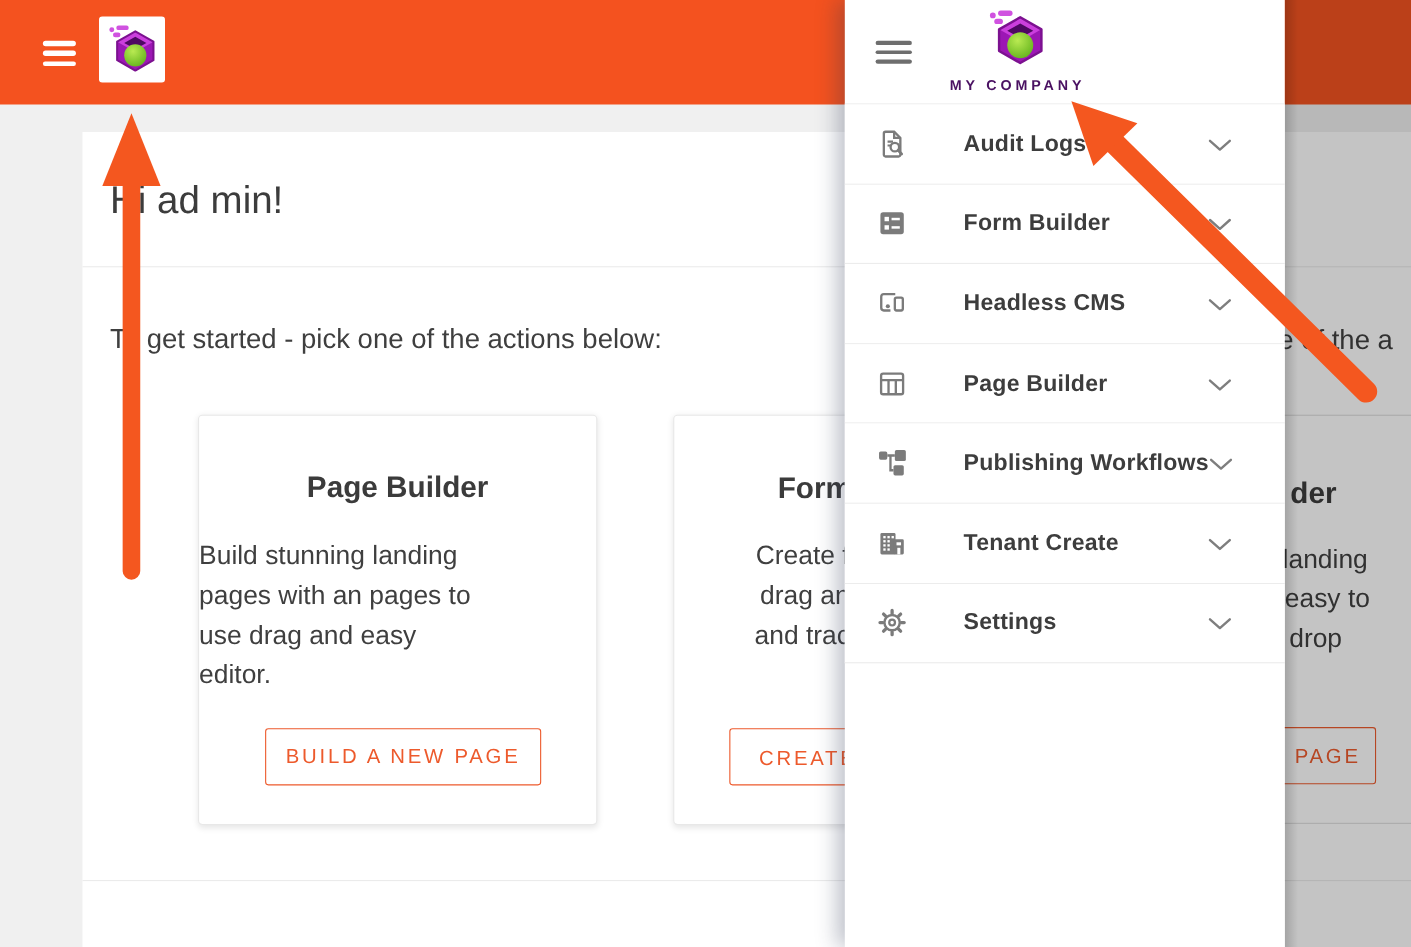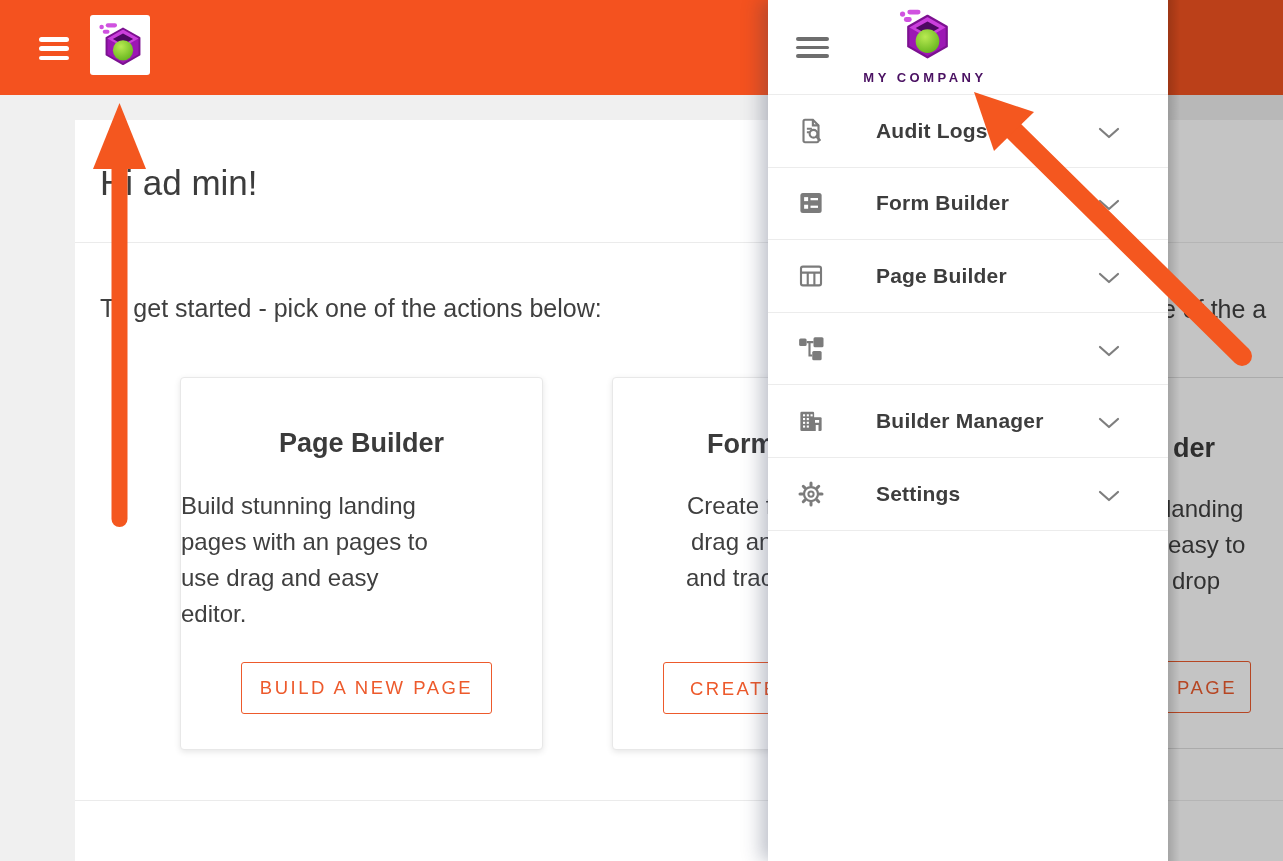--- a/index.html
+++ b/index.html
@@ -179,20 +179,35 @@
               </svg>
           </span>
           <span class="ml">Form Builder</span>
           <span class="chev">
             <svg viewBox="0 0 22 12" width="22" height="12">
                 <polyline points="2,2 11,10 20,2" fill="none" stroke="#7e7e7e" stroke-width="2.2" stroke-linecap="round" stroke-linejoin="round"></polyline>
               </svg>
           </span>
         </div>
 
+        <div class="menu-row">
+          <span class="mi">
+            <svg viewBox="0 0 24 24">
+                <path d="M10.8 17H6a1.9 1.9 0 0 1-1.9-1.9V7A1.9 1.9 0 0 1 6 5.1h8.3" fill="none" stroke="#7b7b7b" stroke-width="1.7"></path>
+                <circle cx="8.9" cy="13.9" r="1.5" fill="#7b7b7b"></circle>
+                <rect x="14" y="7.6" width="5.8" height="9.4" rx="1.2" fill="none" stroke="#7b7b7b" stroke-width="1.7"></rect>
+              </svg>
+          </span>
+          <span class="ml">Headless CMS</span>
+          <span class="chev">
+            <svg viewBox="0 0 22 12" width="22" height="12">
+                <polyline points="2,2 11,10 20,2" fill="none" stroke="#7e7e7e" stroke-width="2.2" stroke-linecap="round" stroke-linejoin="round"></polyline>
+              </svg>
+          </span>
+        </div>
 
         <div class="menu-row">
           <span class="mi">
             <svg viewBox="0 0 24 24" fill="none" stroke="#7b7b7b" stroke-width="1.7">
                 <rect x="4" y="4.5" width="16" height="15" rx="1.5"></rect>
                 <path d="M4 9.3h16M9.4 9.3V19.5M14.7 9.3V19.5"></path>
               </svg>
           </span>
           <span class="ml">Page Builder</span>
           <span class="chev">
@@ -204,20 +219,21 @@
 
         <div class="menu-row">
           <span class="mi">
             <svg viewBox="0 0 24 24">
                 <rect x="2.5" y="3.5" width="6" height="6" rx="1.2" fill="#7b7b7b"></rect>
                 <rect x="14" y="2.5" width="8" height="8" rx="1.2" fill="#7b7b7b"></rect>
                 <rect x="13" y="13.5" width="7.5" height="7.5" rx="1.2" fill="#7b7b7b"></rect>
                 <path d="M8.5 6.5H14M10.8 6.5v10.7H13" fill="none" stroke="#7b7b7b" stroke-width="1.7"></path>
               </svg>
           </span>
+          <span class="ml">Publishing Workflows</span>
           <span class="chev">
             <svg viewBox="0 0 22 12" width="22" height="12">
                 <polyline points="2,2 11,10 20,2" fill="none" stroke="#7e7e7e" stroke-width="2.2" stroke-linecap="round" stroke-linejoin="round"></polyline>
               </svg>
           </span>
         </div>
 
         <div class="menu-row">
           <span class="mi">
             <svg viewBox="0 0 24 24">
@@ -231,21 +247,21 @@
                   <rect x="8.6" y="9.6" width="1.7" height="1.7"></rect>
                   <rect x="5.6" y="12.6" width="1.7" height="1.7"></rect>
                   <rect x="8.6" y="12.6" width="1.7" height="1.7"></rect>
                   <rect x="5.6" y="15.6" width="1.7" height="1.7"></rect>
                   <rect x="8.6" y="15.6" width="1.7" height="1.7"></rect>
                   <rect x="15.2" y="11.2" width="3.3" height="2.2"></rect>
                   <rect x="15.8" y="15.2" width="2.2" height="4.8"></rect>
                 </g>
               </svg>
           </span>
-          <span class="ml">Builder Manager</span>
+          <span class="ml">Tenant Create</span>
           <span class="chev">
             <svg viewBox="0 0 22 12" width="22" height="12">
                 <polyline points="2,2 11,10 20,2" fill="none" stroke="#7e7e7e" stroke-width="2.2" stroke-linecap="round" stroke-linejoin="round"></polyline>
               </svg>
           </span>
         </div>
 
         <div class="menu-row">
           <span class="mi">
             <svg viewBox="0 0 24 24" fill="none" stroke="#7b7b7b">

